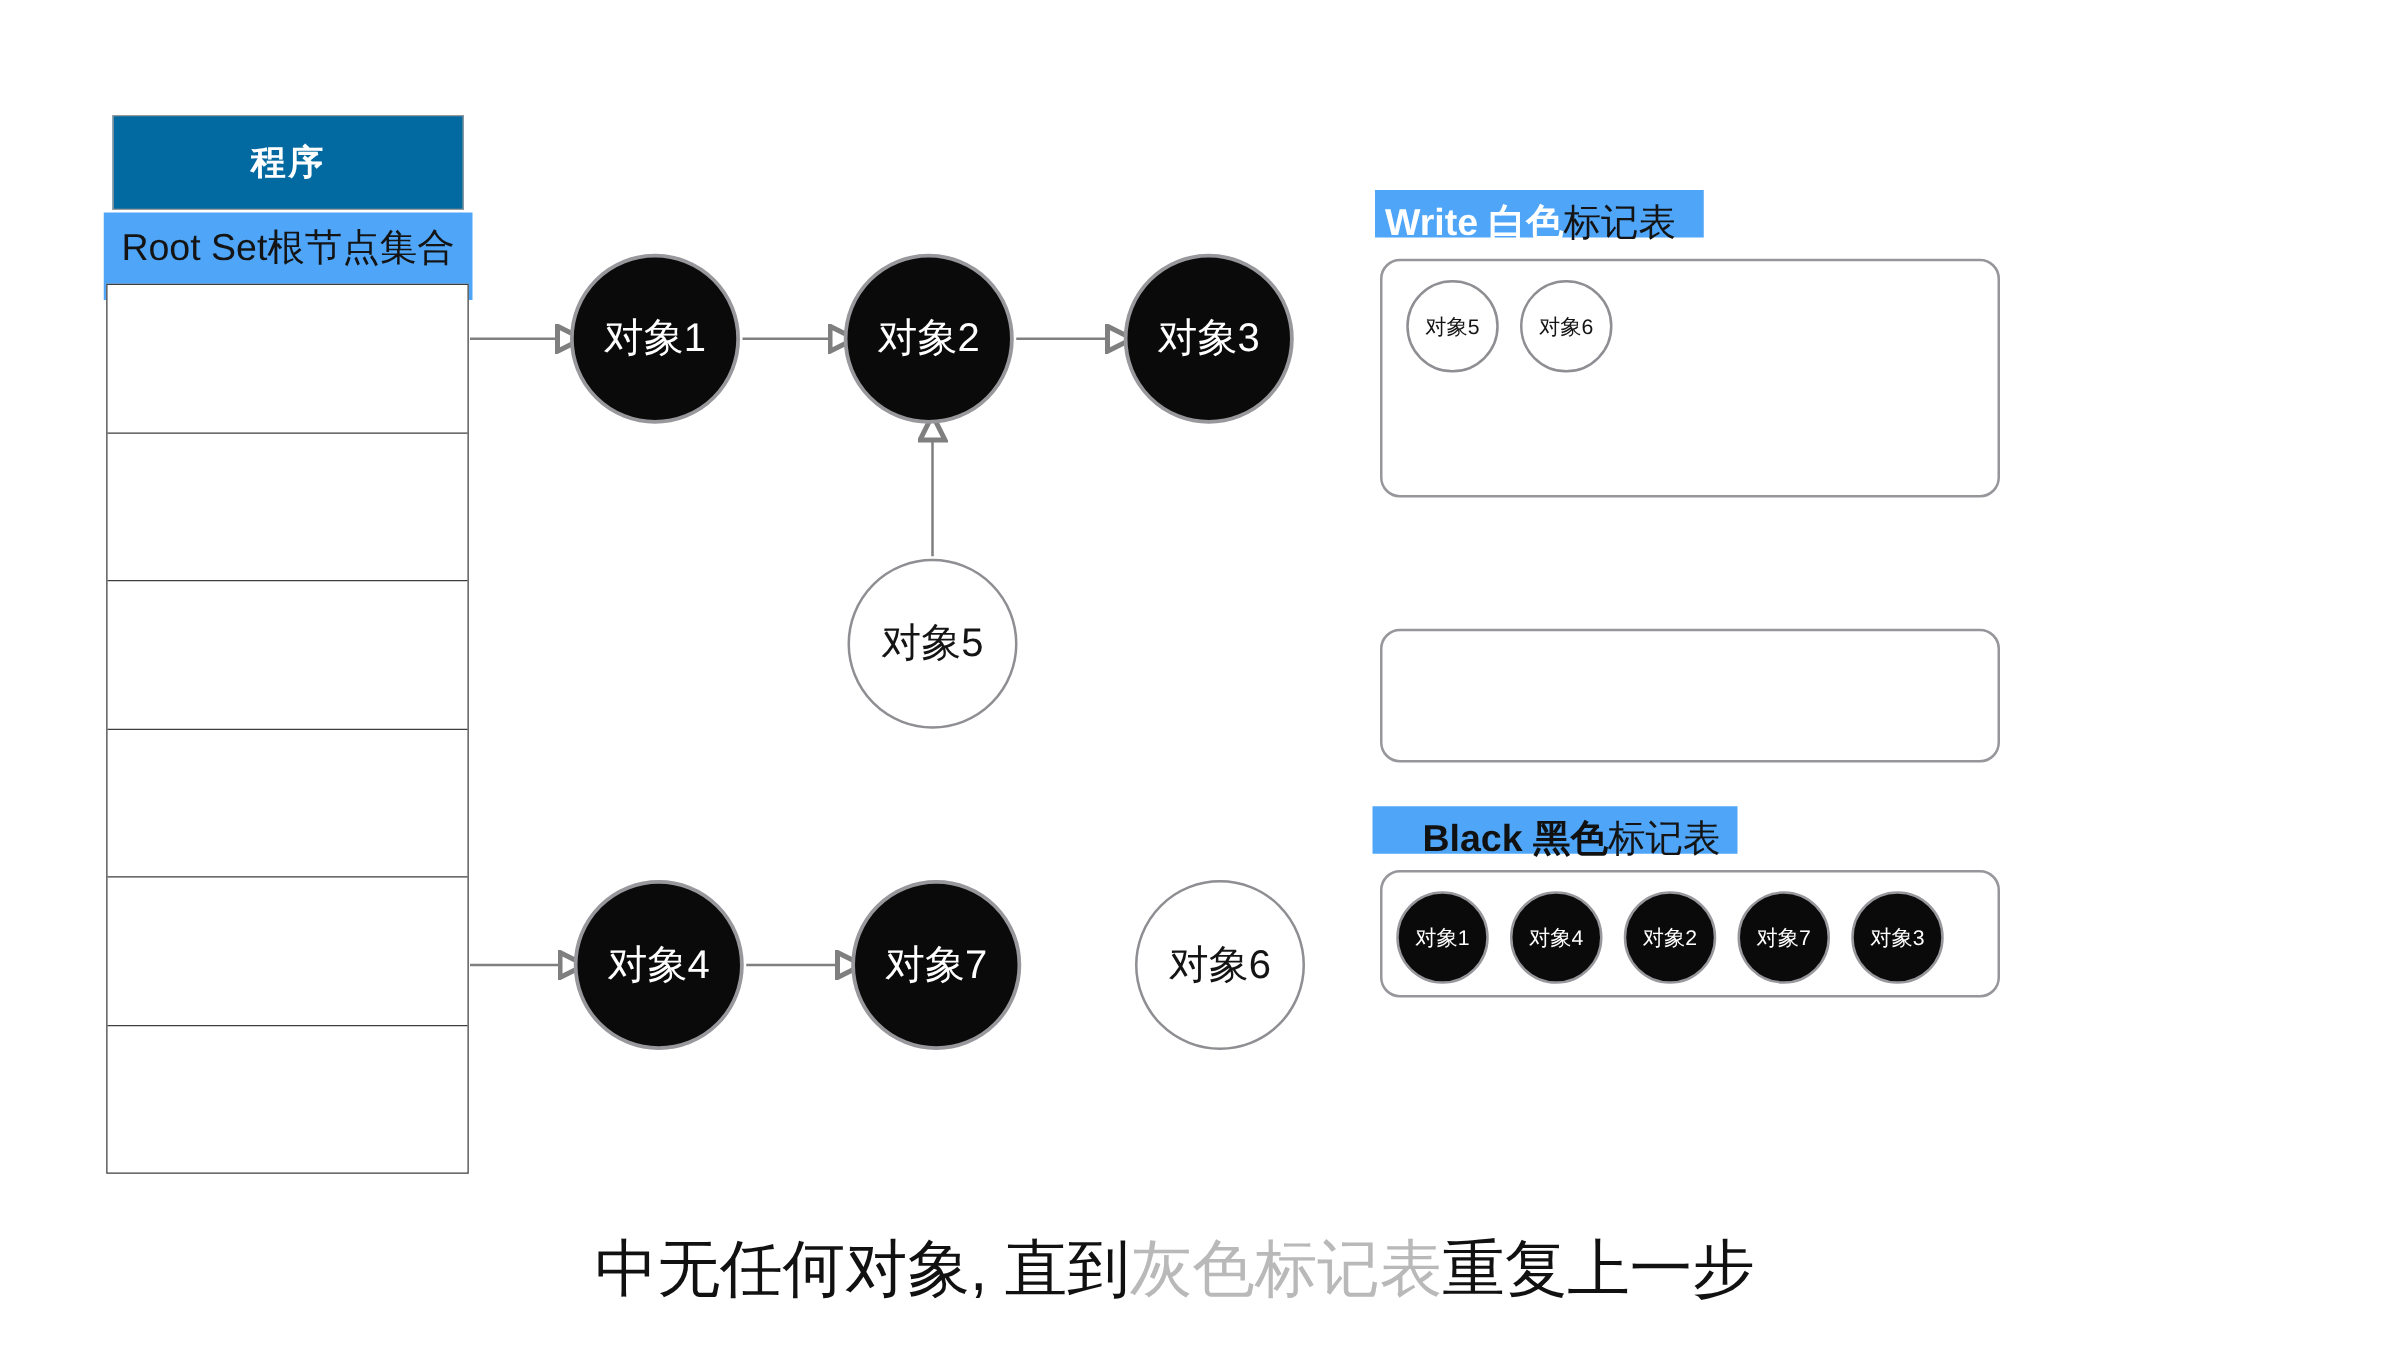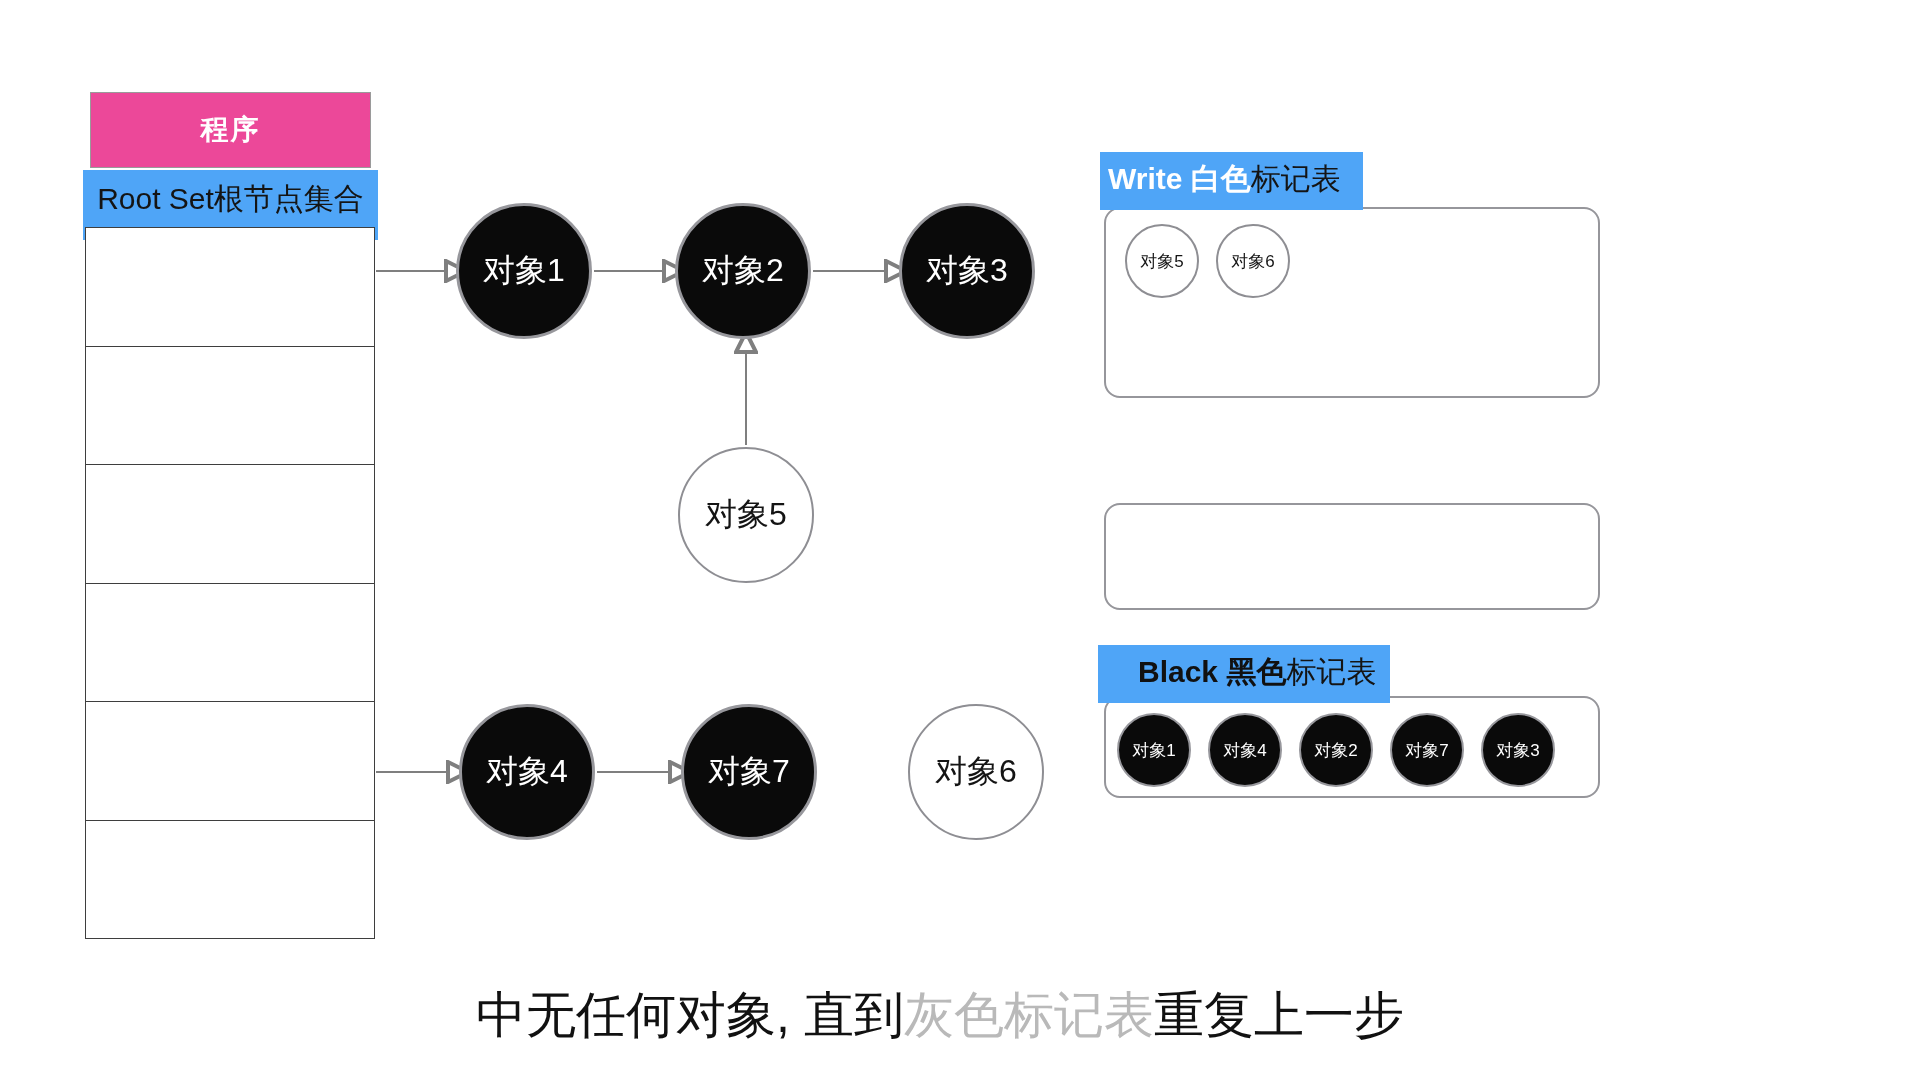--- a/index.html
+++ b/index.html
@@ -6,21 +6,21 @@
   html, body { background: #ffffff; }
   body {
     font-family: "Liberation Sans", "DejaVu Sans", sans-serif;
     width: 1920px; height: 1080px; overflow: hidden;
   }
   #canvas { position: relative; width: 1920px; height: 1080px; background: #ffffff; }
 
   
   .prog-header {
     position: absolute; left: 90px; top: 92px; width: 281px; height: 76px;
-    background: #ec4899; border: 1px solid #9a9a9a;
+    background: #0369a1; border: 1px solid #9a9a9a;
     color: #ffffff; font-size: 28px; font-weight: bold;
     text-align: center; line-height: 74px; letter-spacing: 2px;
   }
   .root-row {
     position: absolute; left: 83px; top: 170px; width: 295px; height: 70px;
     background: #4FA5F7; color: #141414; font-size: 30px;
     text-align: center; line-height: 57px; white-space: nowrap;
   }
   .stack-table {
     position: absolute; left: 85px; top: 227px; width: 290px; height: 712px;
@@ -45,21 +45,21 @@
   .n-obj4 { left: 459px; top: 704px; }
   .n-obj7 { left: 681px; top: 704px; }
   .n-obj6 { left: 908px; top: 704px; }
 
   
   .arrows { position: absolute; left: 0; top: 0; width: 1920px; height: 1080px; z-index: 2; pointer-events: none; }
   .arrows path { stroke: #7f7f7f; stroke-width: 2; fill: none; }
 
   
   .sec-label {
-    position: absolute; left: 1100px; height: 58px; min-width: 263px;
+    position: absolute; left: 1100px; height: 38px; min-width: 263px;
     background: #4FA5F7; font-size: 30px; line-height: 54px;
     padding: 0 14px 0 8px; white-space: nowrap; z-index: 4;
   }
   .sec-label .t-en { font-weight: bold; }
   .label-write { top: 152px; }
   .label-write .t-en { color: #ffffff; }
   .label-grey  { top: 452px; }
   .label-grey .t-en { color: #9B9B9B; }
   .label-black { top: 645px; left: 1098px; padding-left: 40px; }
   .label-black .t-en { color: #111111; }

